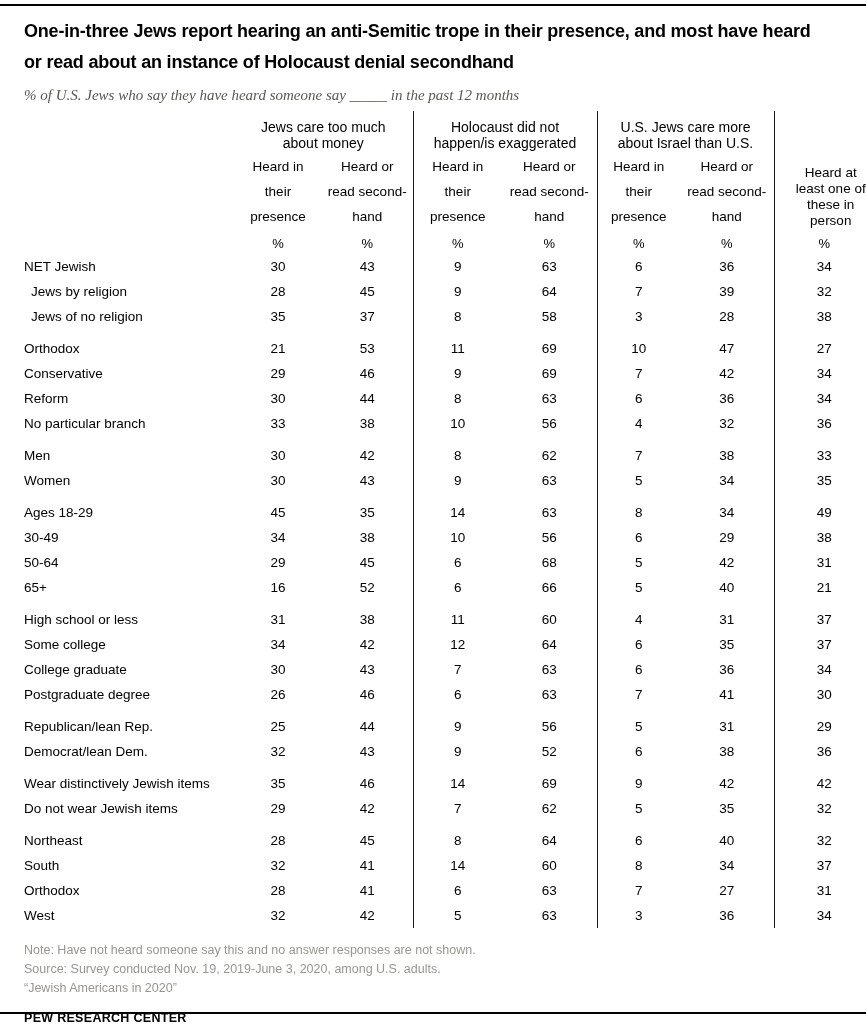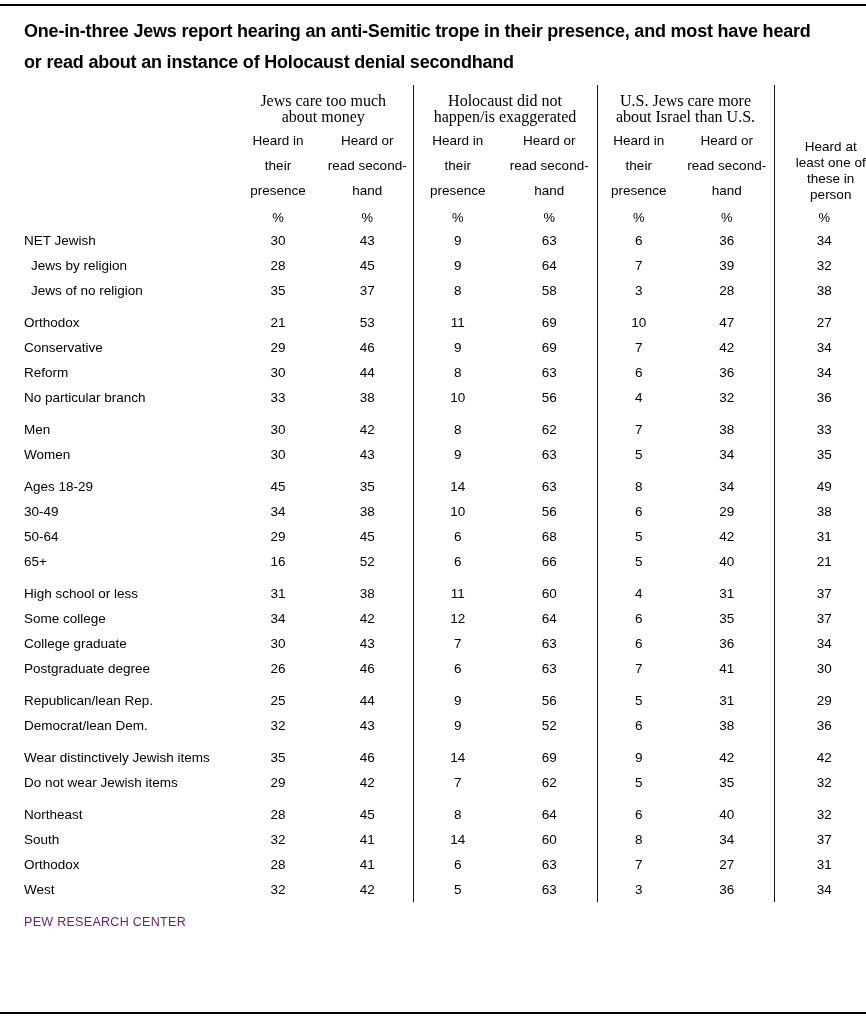--- a/index.html
+++ b/index.html
@@ -42,50 +42,51 @@
     border-collapse: collapse;
     table-layout: fixed;
     width: 850px;
     margin-top: 7px;
   }
   table.pew th, table.pew td { padding: 0; font-weight: normal; }
 
   .div-l { border-left: 1px solid #1a1a1a; }
 
   tr.group-row th { height: 40px; vertical-align: bottom; padding-bottom: 3px; }
-  .group-title { font-weight: bold; font-size: 16px; line-height: 16px; text-align: center; font-family: Liberation Serif, serif; }
+  .group-title { font-weight: bold; font-size: 14px; line-height: 16px; text-align: center; }
   .group-title span { display: inline-block; max-width: 158px; }
 
   tr.sub-row th { height: 56px; vertical-align: bottom; padding-bottom: 3px; }
   .sub { font-size: 13.5px; line-height: 25px; text-align: center; color: #000; }
   .sub .narrow { display: inline-block; max-width: 56px; }
   .sub .wide   { display: inline-block; max-width: 80px; }
 
   .last-col-header { font-weight: bold; font-size: 13.5px; line-height: 16px; text-align: center; vertical-align: bottom; padding-bottom: 6px; }
   .last-col-header span { display: inline-block; max-width: 76px; margin-left: 13px; }
 
   tr.pct-row th { height: 22px; vertical-align: middle; font-size: 13px; text-align: center; }
 
   tbody td { height: 25px; vertical-align: middle; font-size: 13.5px; }
   td.row-label { text-align: left; }
   td.row-label.indent { padding-left: 7px; }
   td.val { text-align: center; }
   tr.gap td { padding-top: 7px; }
 
   .footer { margin-top: 13px; font-size: 12.5px; line-height: 19px; color: #999691; }
   .footer p { margin: 0; }
-  .brand { margin-top: 13px; font-size: 12.5px; font-weight: normal; letter-spacing: 0.3px; color: #701a75; }
+  .brand { margin-top: 13px; font-size: 12.5px; font-weight: bold; letter-spacing: 0.3px; color: #000000; }
 </style>
 </head>
 <body>
 
 <div class="page">
   <div class="rule-top"></div>
 
   <h1 class="title">One-in-three Jews report hearing an anti-Semitic trope in their presence, and most have heard or read about an instance of Holocaust denial secondhand</h1>
+  <p class="subtitle">% of U.S. Jews who say they have heard someone say _____ in the past 12 months</p>
 
   <table class="pew">
     <colgroup>
       <col style="width:210px">
         <col style="width:88px">
         <col style="width:91px">
       <col style="width:89px">
         <col style="width:95px">
         <col style="width:83px">
       <col style="width:94px">
@@ -366,16 +367,21 @@
           <td class="val">42</td>
           <td class="val div-l">5</td>
           <td class="val">63</td>
           <td class="val div-l">3</td>
           <td class="val">36</td>
           <td class="val div-l">34</td>
         </tr>
       </tbody>
   </table>
 
+  <div class="footer">
+    <p>Note: Have not heard someone say this and no answer responses are not shown.</p>
+    <p>Source: Survey conducted Nov. 19, 2019-June 3, 2020, among U.S. adults.</p>
+    <p>“Jewish Americans in 2020”</p>
+  </div>
   <div class="brand">PEW RESEARCH CENTER</div>
 
   <div class="rule-bottom"></div>
 </div>
 
 </body></html>

